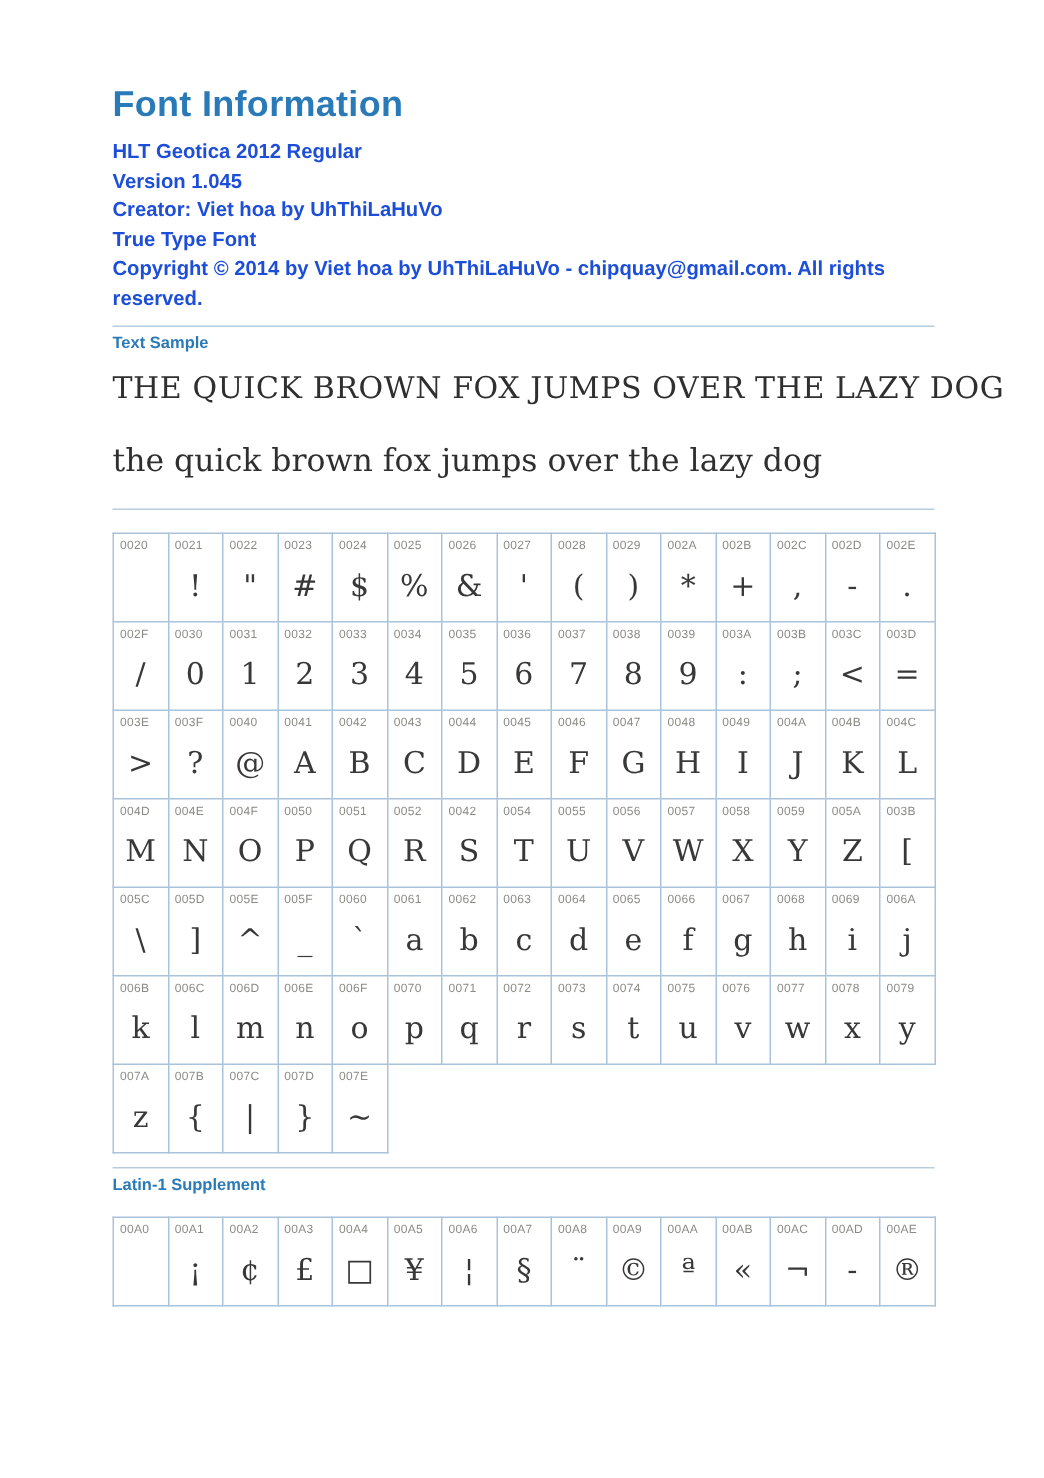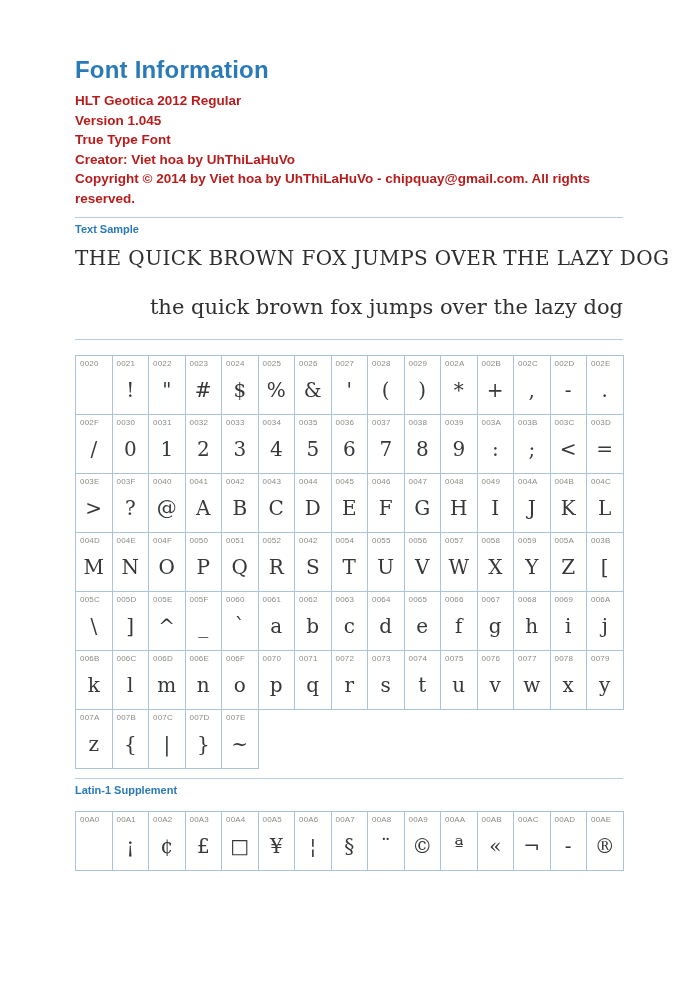--- a/index.html
+++ b/index.html
@@ -24,40 +24,40 @@
     margin: 0 0 7px 0;
     font-size: 24px;
     font-weight: bold;
     color: #2b7ab8;
     letter-spacing: 0.2px;
   }
   .meta-line {
     font-size: 13.5px;
     font-weight: bold;
     line-height: 19.5px;
-    color: #b91c1c;
+    color: #1d4ed8;
   }
   .divider {
     border: none;
     border-top: 1px solid #b9cde0;
     margin: 0;
   }
   .divider.d1 { margin-top: 9px; }
   .divider.d2 { margin-top: 19px; }
   .divider.d3 { margin-top: 9px; }
   .section-heading {
     margin: 5px 0 0 0;
     font-size: 11px;
     font-weight: bold;
     color: #2b7ab8;
   }
   .sample {
     font-family: "DejaVu Serif", serif;
     color: #2f2f2f;
-    text-align: right;
+    text-align: left;
     white-space: nowrap;
     line-height: 1.2;
   }
   .sample.upper {
     margin-top: 11px;
     font-size: 20px;
     letter-spacing: 0.4px;
   }
   .sample.lower {
     margin-top: 25px;
@@ -99,22 +99,22 @@
 </head>
 <body>
 
 <div class="page">
 
   <h1 class="title">Font Information</h1>
 
   <div>
     <div class="meta-line">HLT Geotica 2012 Regular</div>
     <div class="meta-line">Version 1.045</div>
+    <div class="meta-line">Creator: Viet hoa by UhThiLaHuVo</div>
     <div class="meta-line">True Type Font</div>
-    <div class="meta-line">Creator: Viet hoa by UhThiLaHuVo</div>
     <div class="meta-line">Copyright © 2014 by Viet hoa by UhThiLaHuVo - chipquay@gmail.com. All rights reserved.</div>
   </div>
 
   <hr class="divider d1">
   <h2 class="section-heading">Text Sample</h2>
   <div class="sample upper">THE QUICK BROWN FOX JUMPS OVER THE LAZY DOG</div>
   <div class="sample lower">the quick brown fox jumps over the lazy dog</div>
 
   <hr class="divider d2">
   <table class="chargrid" id="basic-latin-grid">

